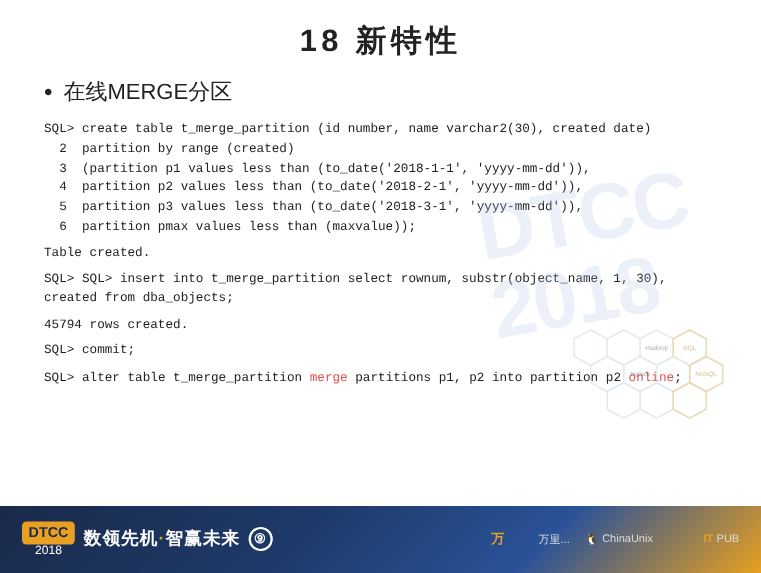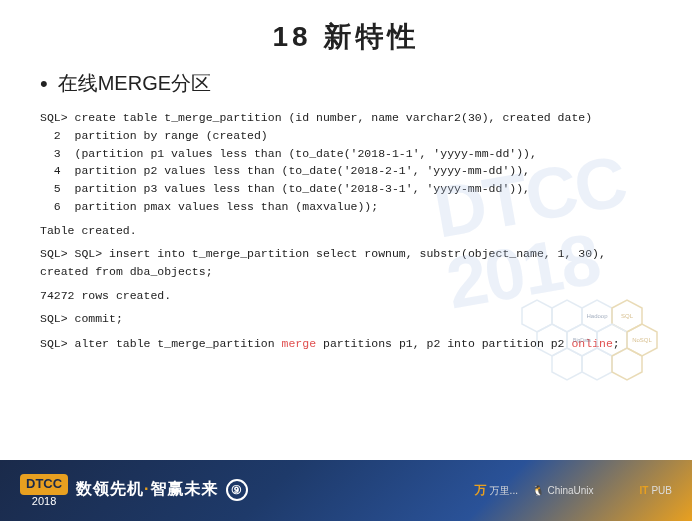--- a/index.html
+++ b/index.html
@@ -195,21 +195,21 @@
     <div>&nbsp;&nbsp;5&nbsp;&nbsp;partition p3 values less than (to_date('2018-3-1', 'yyyy-mm-dd')),</div>
     <div>&nbsp;&nbsp;6&nbsp;&nbsp;partition pmax values less than (maxvalue));</div>
   </div>
 
   <div class="result-text">Table created.</div>
 
   <div class="code-block">
     <span class="prompt">SQL&gt; </span><span style="display:inline;">SQL&gt; insert into t_merge_partition select rownum, substr(object_name, 1, 30), created from dba_objects;</span>
   </div>
 
-  <div class="result-text">74272 rows created.</div>
+  <div class="result-text">45794 rows created.</div>
 
   <div class="code-block">
     <span class="prompt">SQL&gt; </span>commit;
   </div>
 
 
   <div class="code-block">
     <span class="prompt">SQL&gt; </span>alter table t_merge_partition <span class="keyword-merge">merge</span> partitions p1, p2 into partition p2 <span class="keyword-online">online</span>;
   </div>
 
@@ -245,21 +245,21 @@
       <div class="dtcc-year">2018</div>
     </div>
     <div class="footer-slogan">
       数领先机<span style="color:#e8a020;">·</span>智赢未来
       <span class="icon-circle">⑨</span>
     </div>
   </div>
   <div class="footer-right">
     <div class="sponsor-logo">
       <span style="color:#e8a020;font-weight:bold;font-size:12px;">万</span>
-      <span style="font-size:10px;color:#ddd;">万里...</span>
+      <span style="font-size:10px;color:#ddd;margin-left:28px;">万里...</span>
     </div>
     <div class="sponsor-logo">
       <span style="font-size:10px;color:#fff;">🐧</span>
       <span style="font-size:10px;color:#ddd;">ChinaUnix</span>
     </div>
     <div class="sponsor-logo">
       <span style="font-size:10px;color:#e8a020;font-weight:bold;padding-left:32px;">IT</span>
       <span style="font-size:10px;color:#ddd;text-align:center;">PUB</span>
     </div>
   </div>

